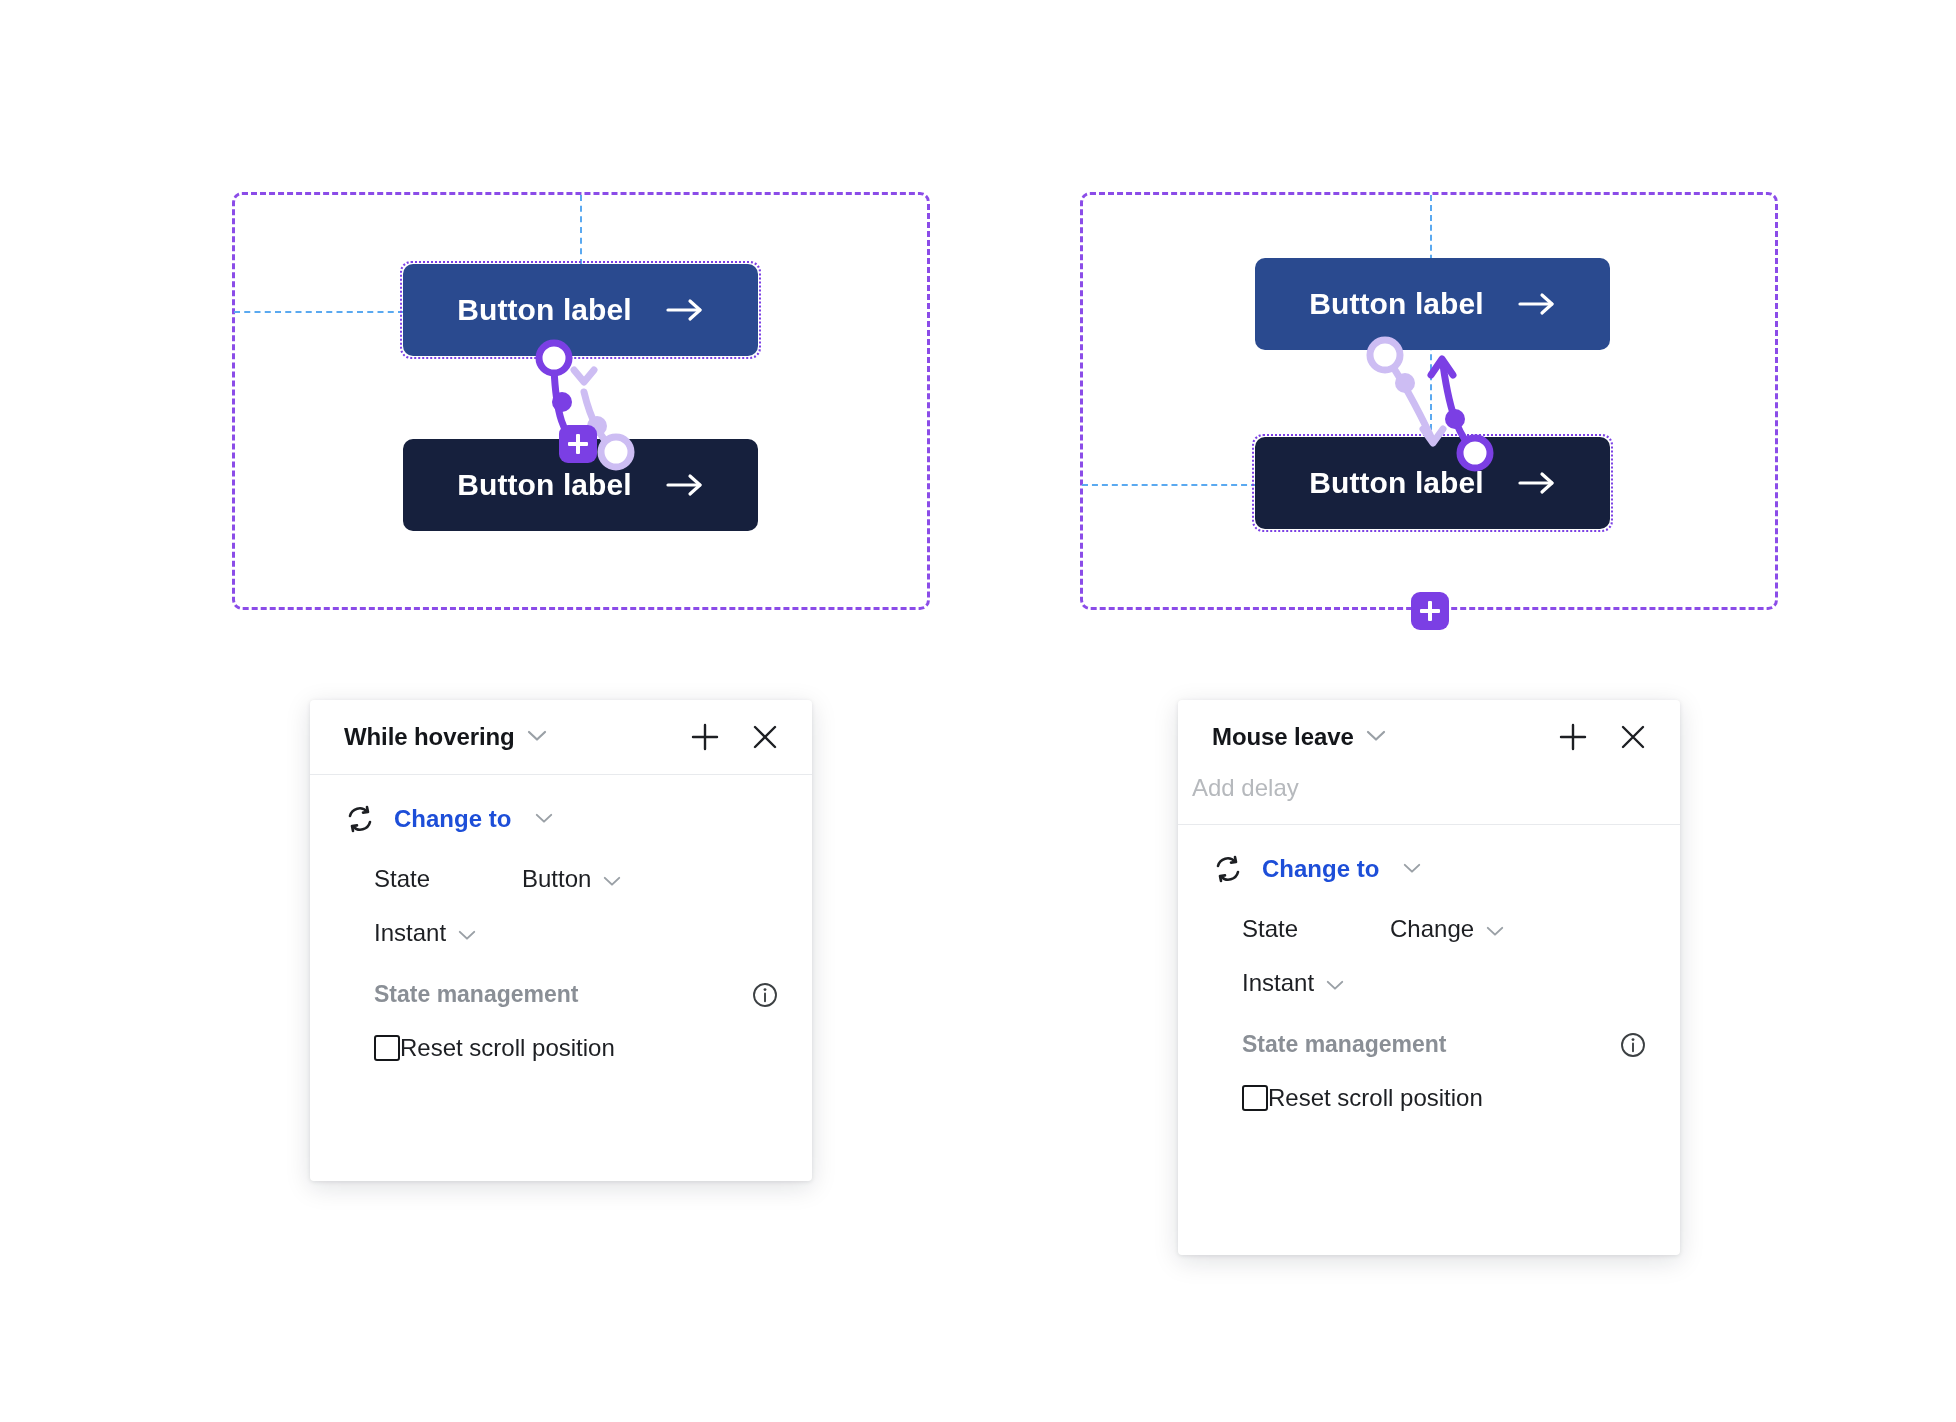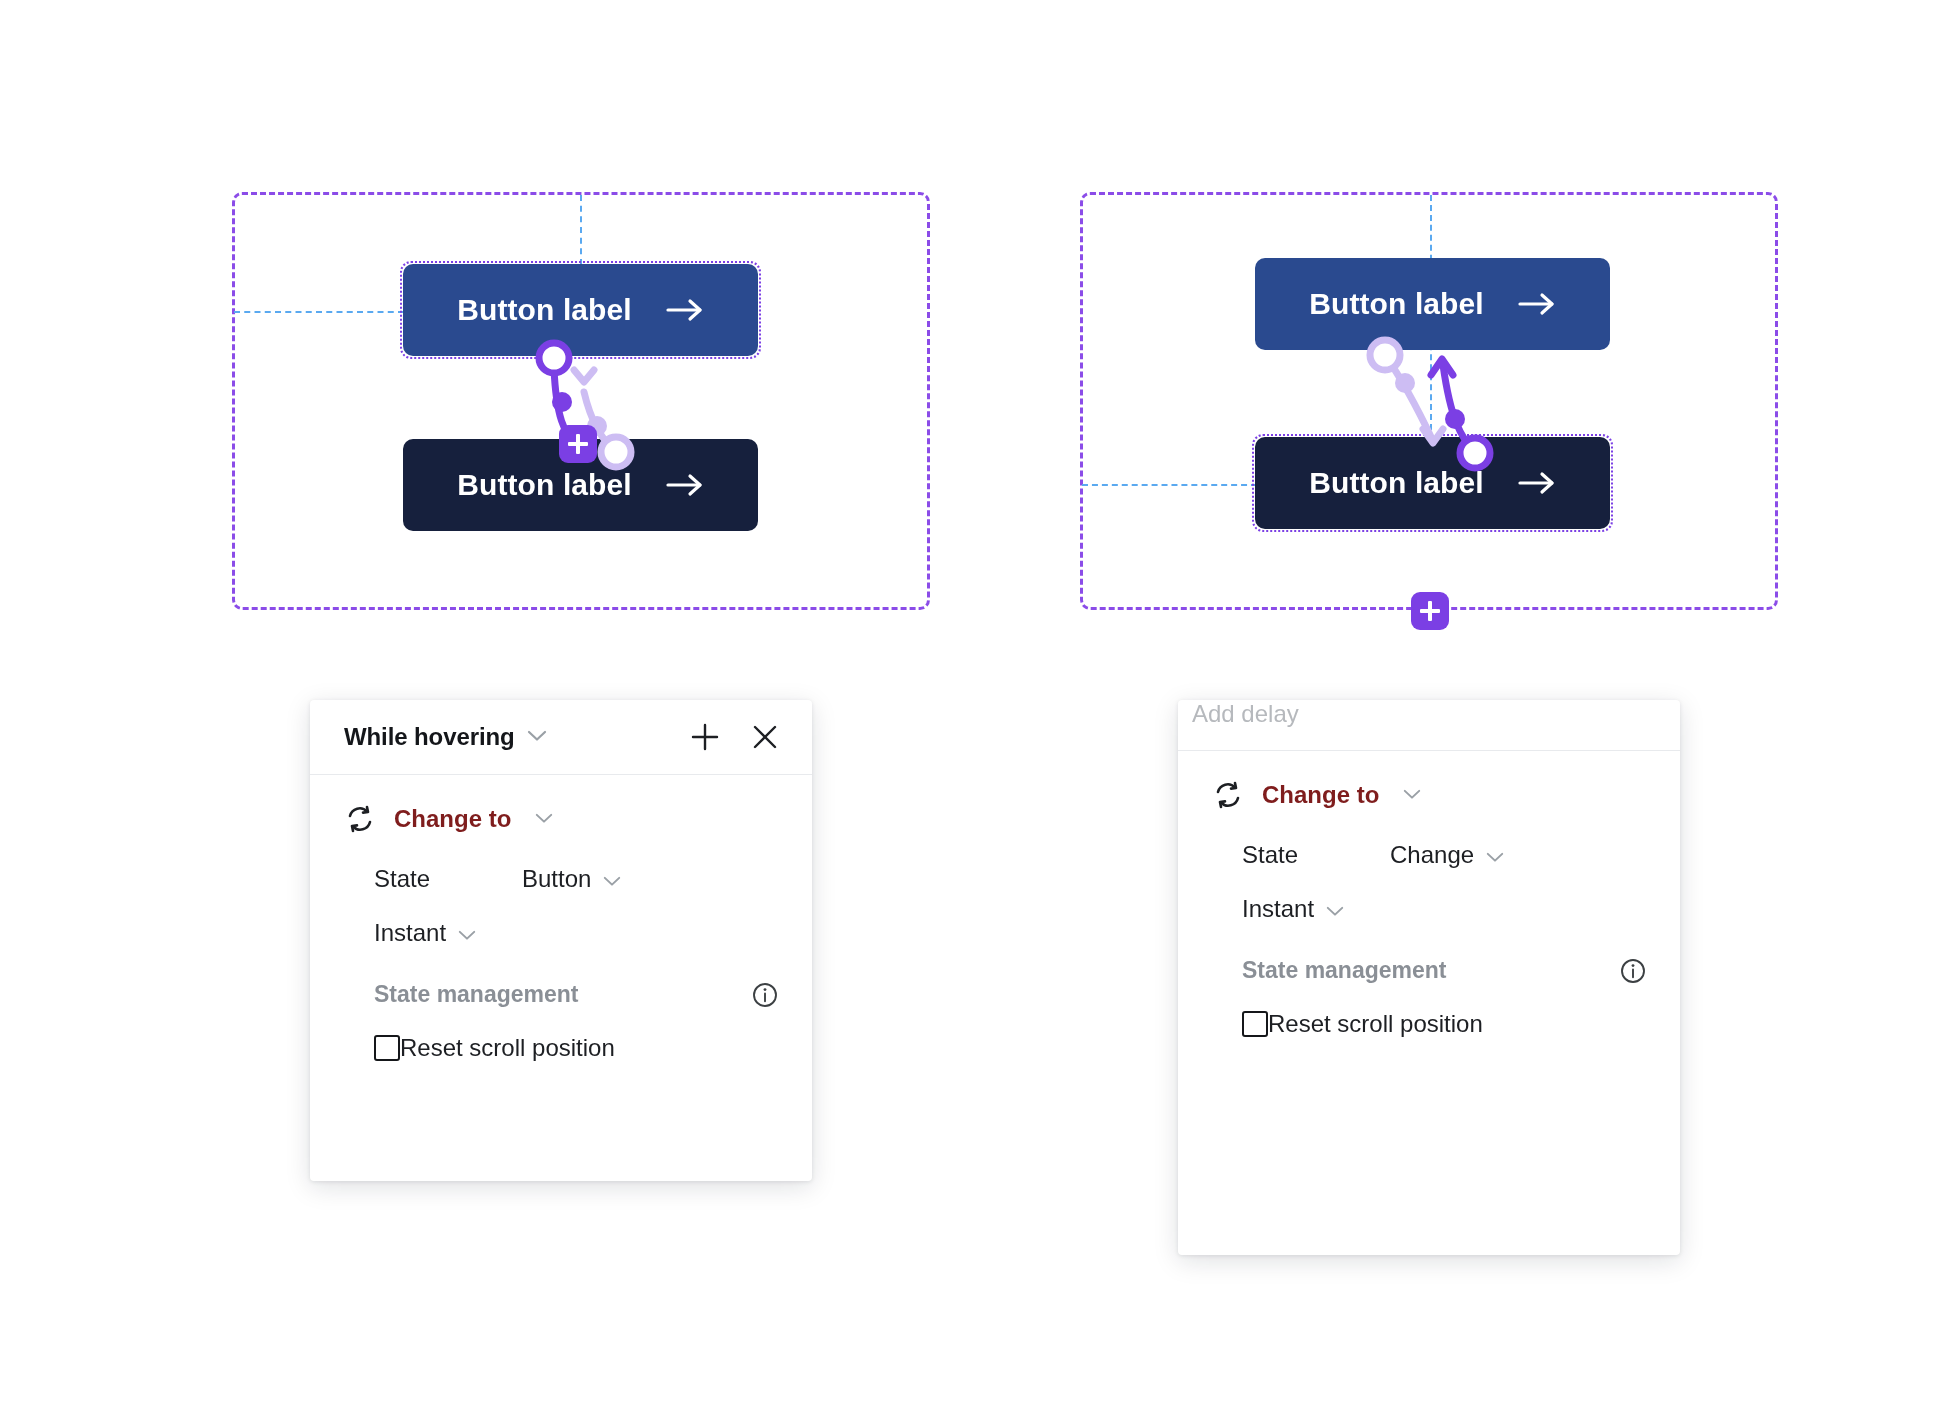--- a/index.html
+++ b/index.html
@@ -135,21 +135,21 @@
 
   .section-head {
     display: flex;
     align-items: center;
     gap: 18px;
     margin-bottom: 30px;
   }
   .section-title {
     font-size: 24px;
     font-weight: 700;
-    color: #7f1d1d;
+    color: #1d4ed8;
   }
   .sync-icon { color: #1d1f23; display:flex; }
 
   .row {
     display: flex;
     align-items: center;
     padding-left: 30px;
     margin-bottom: 26px;
   }
   .row-label {
@@ -357,20 +357,40 @@
       </div>
 
       <div class="check-row">
         <span class="checkbox"></span>
         <span class="check-label">Reset scroll position</span>
       </div>
     </div>
   </div>
 
   <div class="panel panel-right">
+    <div class="panel-header">
+      <span class="panel-title">Mouse leave</span>
+      <span class="chev">
+        <svg width="20" height="12" viewBox="0 0 20 12" fill="none">
+          <path d="M2 2 L10 9.5 L18 2" stroke="#9aa0a6" stroke-width="2.2" stroke-linecap="round" stroke-linejoin="round"></path>
+        </svg>
+      </span>
+      <span class="header-actions">
+        <span class="icon-btn">
+          <svg width="30" height="30" viewBox="0 0 30 30" fill="none">
+            <path d="M15 3 V27 M3 15 H27" stroke="#1d1f23" stroke-width="2.4" stroke-linecap="round"></path>
+          </svg>
+        </span>
+        <span class="icon-btn">
+          <svg width="30" height="30" viewBox="0 0 30 30" fill="none">
+            <path d="M5 5 L25 25 M25 5 L5 25" stroke="#1d1f23" stroke-width="2.4" stroke-linecap="round"></path>
+          </svg>
+        </span>
+      </span>
+    </div>
 
     <div class="delay-row">
       <span>Add delay</span>
     </div>
 
     <div class="divider"></div>
 
     <div class="panel-body">
       <div class="section-head">
         <span class="sync-icon">

